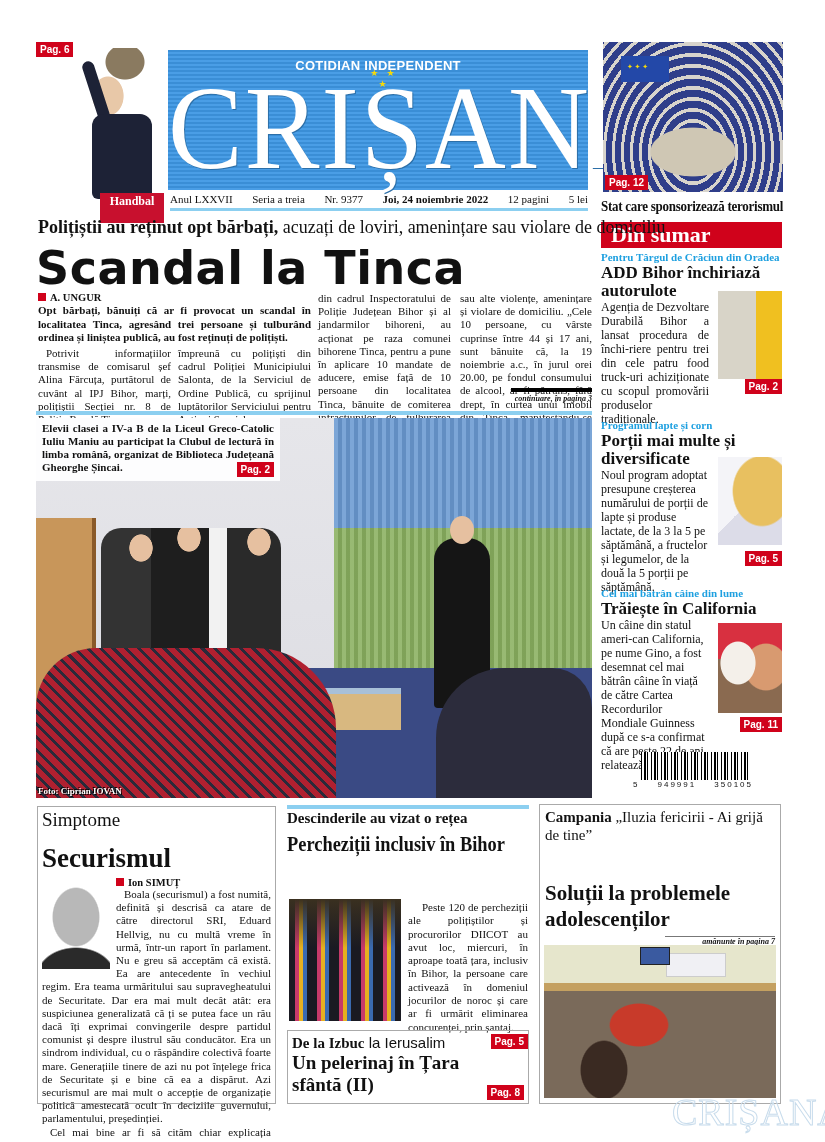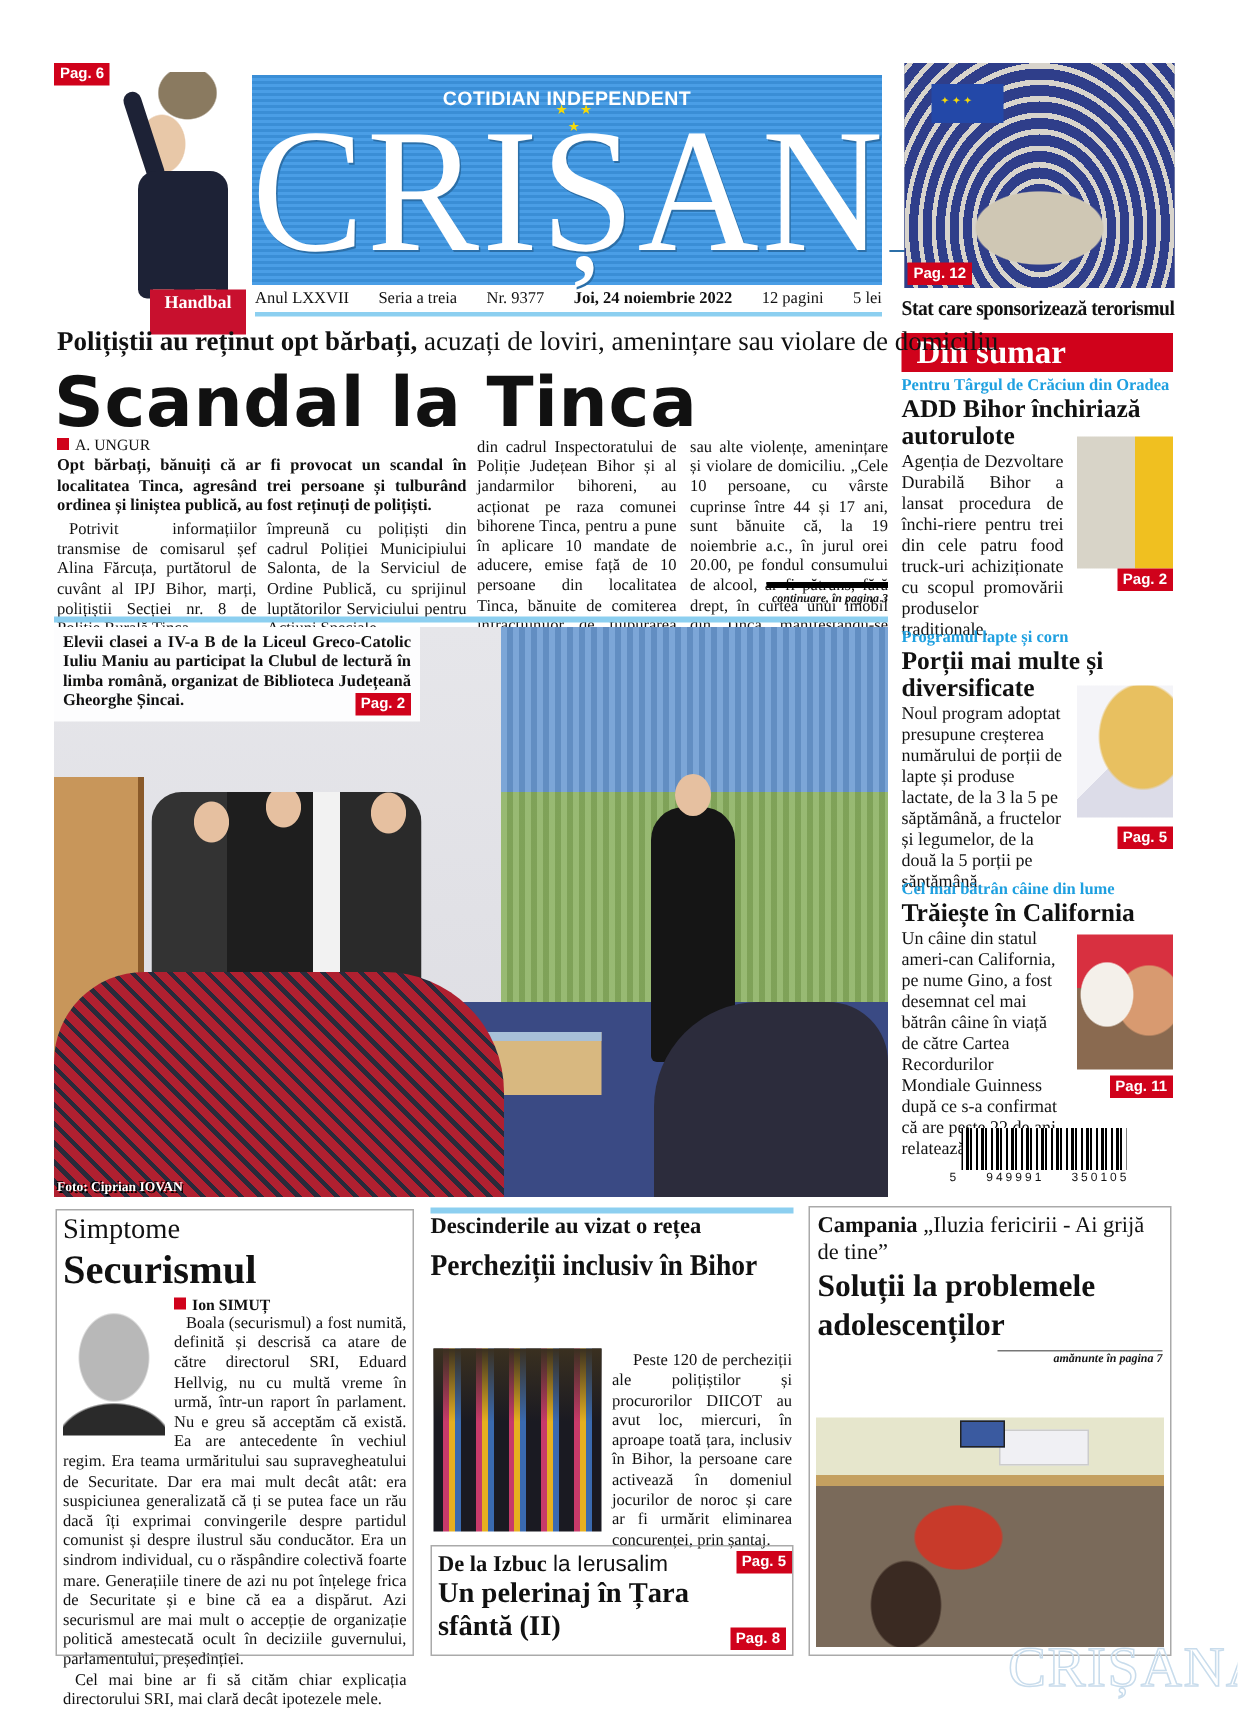--- a/index.html
+++ b/index.html
@@ -50,21 +50,21 @@
   .side-item .head { font-weight: bold; font-size: 17px; line-height: 18px; margin-top: 1px; }
   .side-item .txt { font-size: 12px; line-height: 14px; width: 108px; }
   .side-item .pic { position: absolute; right: 0; width: 64px; }
   .side-item .pag { position: absolute; right: 0; }
 
   
   #kicker-main { left: 38px; top: 217px; width: 560px; font-size: 18px; white-space: nowrap; }
   #kicker-main b { font-weight: bold; }
   #headline { left: 36px; top: 240px; font-family: "DejaVu Sans", sans-serif; font-weight: bold; font-size: 46px; line-height: 56px; letter-spacing: 0.5px; }
 
-  #byline { left: 38px; top: 292px; font-size: 10.5px; font-weight: normal; }
+  #byline { left: 38px; top: 292px; font-size: 10.5px; font-weight: bold; }
   .sq { display: inline-block; width: 8px; height: 8px; background: #d0021b; margin-right: 4px; }
   #lead { left: 38px; top: 304px; width: 273px; font-size: 11px; line-height: 13.5px; font-weight: bold; }
   .col { position: absolute; font-size: 11px; line-height: 13.2px; }
   #main-rule { left: 36px; top: 411px; width: 556px; height: 4px; background: #8ccff0; }
 
   
   #main-photo { left: 36px; top: 418px; width: 556px; height: 380px; overflow: hidden;
     background: linear-gradient(180deg, #e6e6ea 0%, #dcdce2 100%); }
   #main-photo .curtain { position: absolute; left: 298px; top: 0; width: 258px; height: 250px;
     background: linear-gradient(180deg, #6a9ad2 0 44%, #8ab060 44% 100%); }
@@ -85,21 +85,21 @@
       repeating-linear-gradient(45deg, #b02030 0 6px, #2a2a3a 6px 9px); border-radius: 60px 80px 0 0; }
   #main-photo .kids-right { position: absolute; left: 400px; top: 250px; width: 156px; height: 130px; background: #2c2c3c; border-radius: 70px 40px 0 0; }
   #photo-caption { position: absolute; left: 0; top: 0; width: 244px; background: rgba(255,255,255,0.92); padding: 4px 6px 4px 6px; font-size: 11px; line-height: 13px; font-weight: bold; }
   #photo-caption .pag { float: right; margin-top: 1px; }
   #photo-credit { position: absolute; left: 2px; bottom: 2px; color: #fff; font-size: 9px; font-weight: bold; text-shadow: 1px 1px 0 #000, -1px -1px 0 #000; }
 
   
   .box-bordered { position: absolute; border: 1px solid #aaa; }
   #securism { left: 37px; top: 806px; width: 239px; height: 298px; padding: 2px 4px; }
   #securism .kick { font-size: 19px; line-height: 22px; }
-  #securism .head { font-weight: bold; font-size: 27px; line-height: 30px; }
+  #securism .head { font-weight: bold; font-size: 27px; line-height: 30px; margin-top: 12px; }
   #securism .author-photo { float: left; width: 68px; height: 92px; margin: 4px 6px 2px 0;
     background: radial-gradient(ellipse 24px 30px at 34px 40px, #b8b8b8 0 95%, transparent 100%),
                 radial-gradient(ellipse 40px 30px at 34px 100px, #2a2a2a 0 95%, transparent 100%), #fff; }
   #securism .byline { font-size: 10.5px; font-weight: bold; margin-left: 74px; margin-top: 4px; }
   #securism .body { font-size: 11px; line-height: 13.2px; }
 
   #mid-rule { left: 287px; top: 805px; width: 242px; height: 4px; background: #8ccff0; }
   #percheziti { left: 287px; top: 810px; width: 243px; }
   #percheziti .kick { font-weight: bold; font-size: 15px; line-height: 17px; }
   #percheziti .kick2 { font-family: "Liberation Sans", sans-serif; font-size: 15px; line-height: 18px; }
@@ -110,21 +110,21 @@
   #casino-text { left: 408px; top: 901px; width: 120px; font-size: 11px; line-height: 13.3px; }
   #casino-text .pag { float: right; }
 
   #pelerinaj { left: 287px; top: 1030px; width: 242px; height: 74px; padding: 3px 4px; }
   #pelerinaj .kick { font-size: 15px; line-height: 17px; }
   #pelerinaj .head { font-weight: bold; font-size: 19px; line-height: 22px; }
   #pelerinaj .pag { position: absolute; right: 4px; bottom: 3px; }
 
   #solutii { left: 539px; top: 804px; width: 242px; height: 300px; padding: 3px 5px; }
   #solutii .kick { font-size: 15px; line-height: 18px; }
-  #solutii .head { font-weight: bold; font-size: 21px; line-height: 26px; }
+  #solutii .head { font-weight: bold; font-size: 21px; line-height: 26px; margin-top: 36px; }
   #solutii .body { font-size: 11px; line-height: 13.3px; margin-top: 6px; text-indent: 8px; }
   #solutii .more { text-align: right; font-size: 8px; font-style: italic; font-weight: bold; border-top: 1px solid #777; margin-left: 120px; margin-top: 4px; }
   #class-photo { position: absolute; left: 4px; top: 140px; width: 232px; height: 153px;
     background:
       radial-gradient(ellipse 30px 22px at 95px 80px, #c83a2a 0 95%, transparent 100%),
       radial-gradient(ellipse 24px 30px at 60px 125px, #3a2a22 0 95%, transparent 100%),
       linear-gradient(180deg, #e6e6cc 0 25%, #c4a060 25% 30%, #7a6a5a 30% 100%); }
   #class-photo .screen { position: absolute; left: 96px; top: 2px; width: 30px; height: 18px; background: #3a5aa0; border: 1px solid #222; }
   #class-photo .board { position: absolute; left: 122px; top: 8px; width: 60px; height: 24px; background: #f0f0f4; border: 1px solid #ccc; }
 

